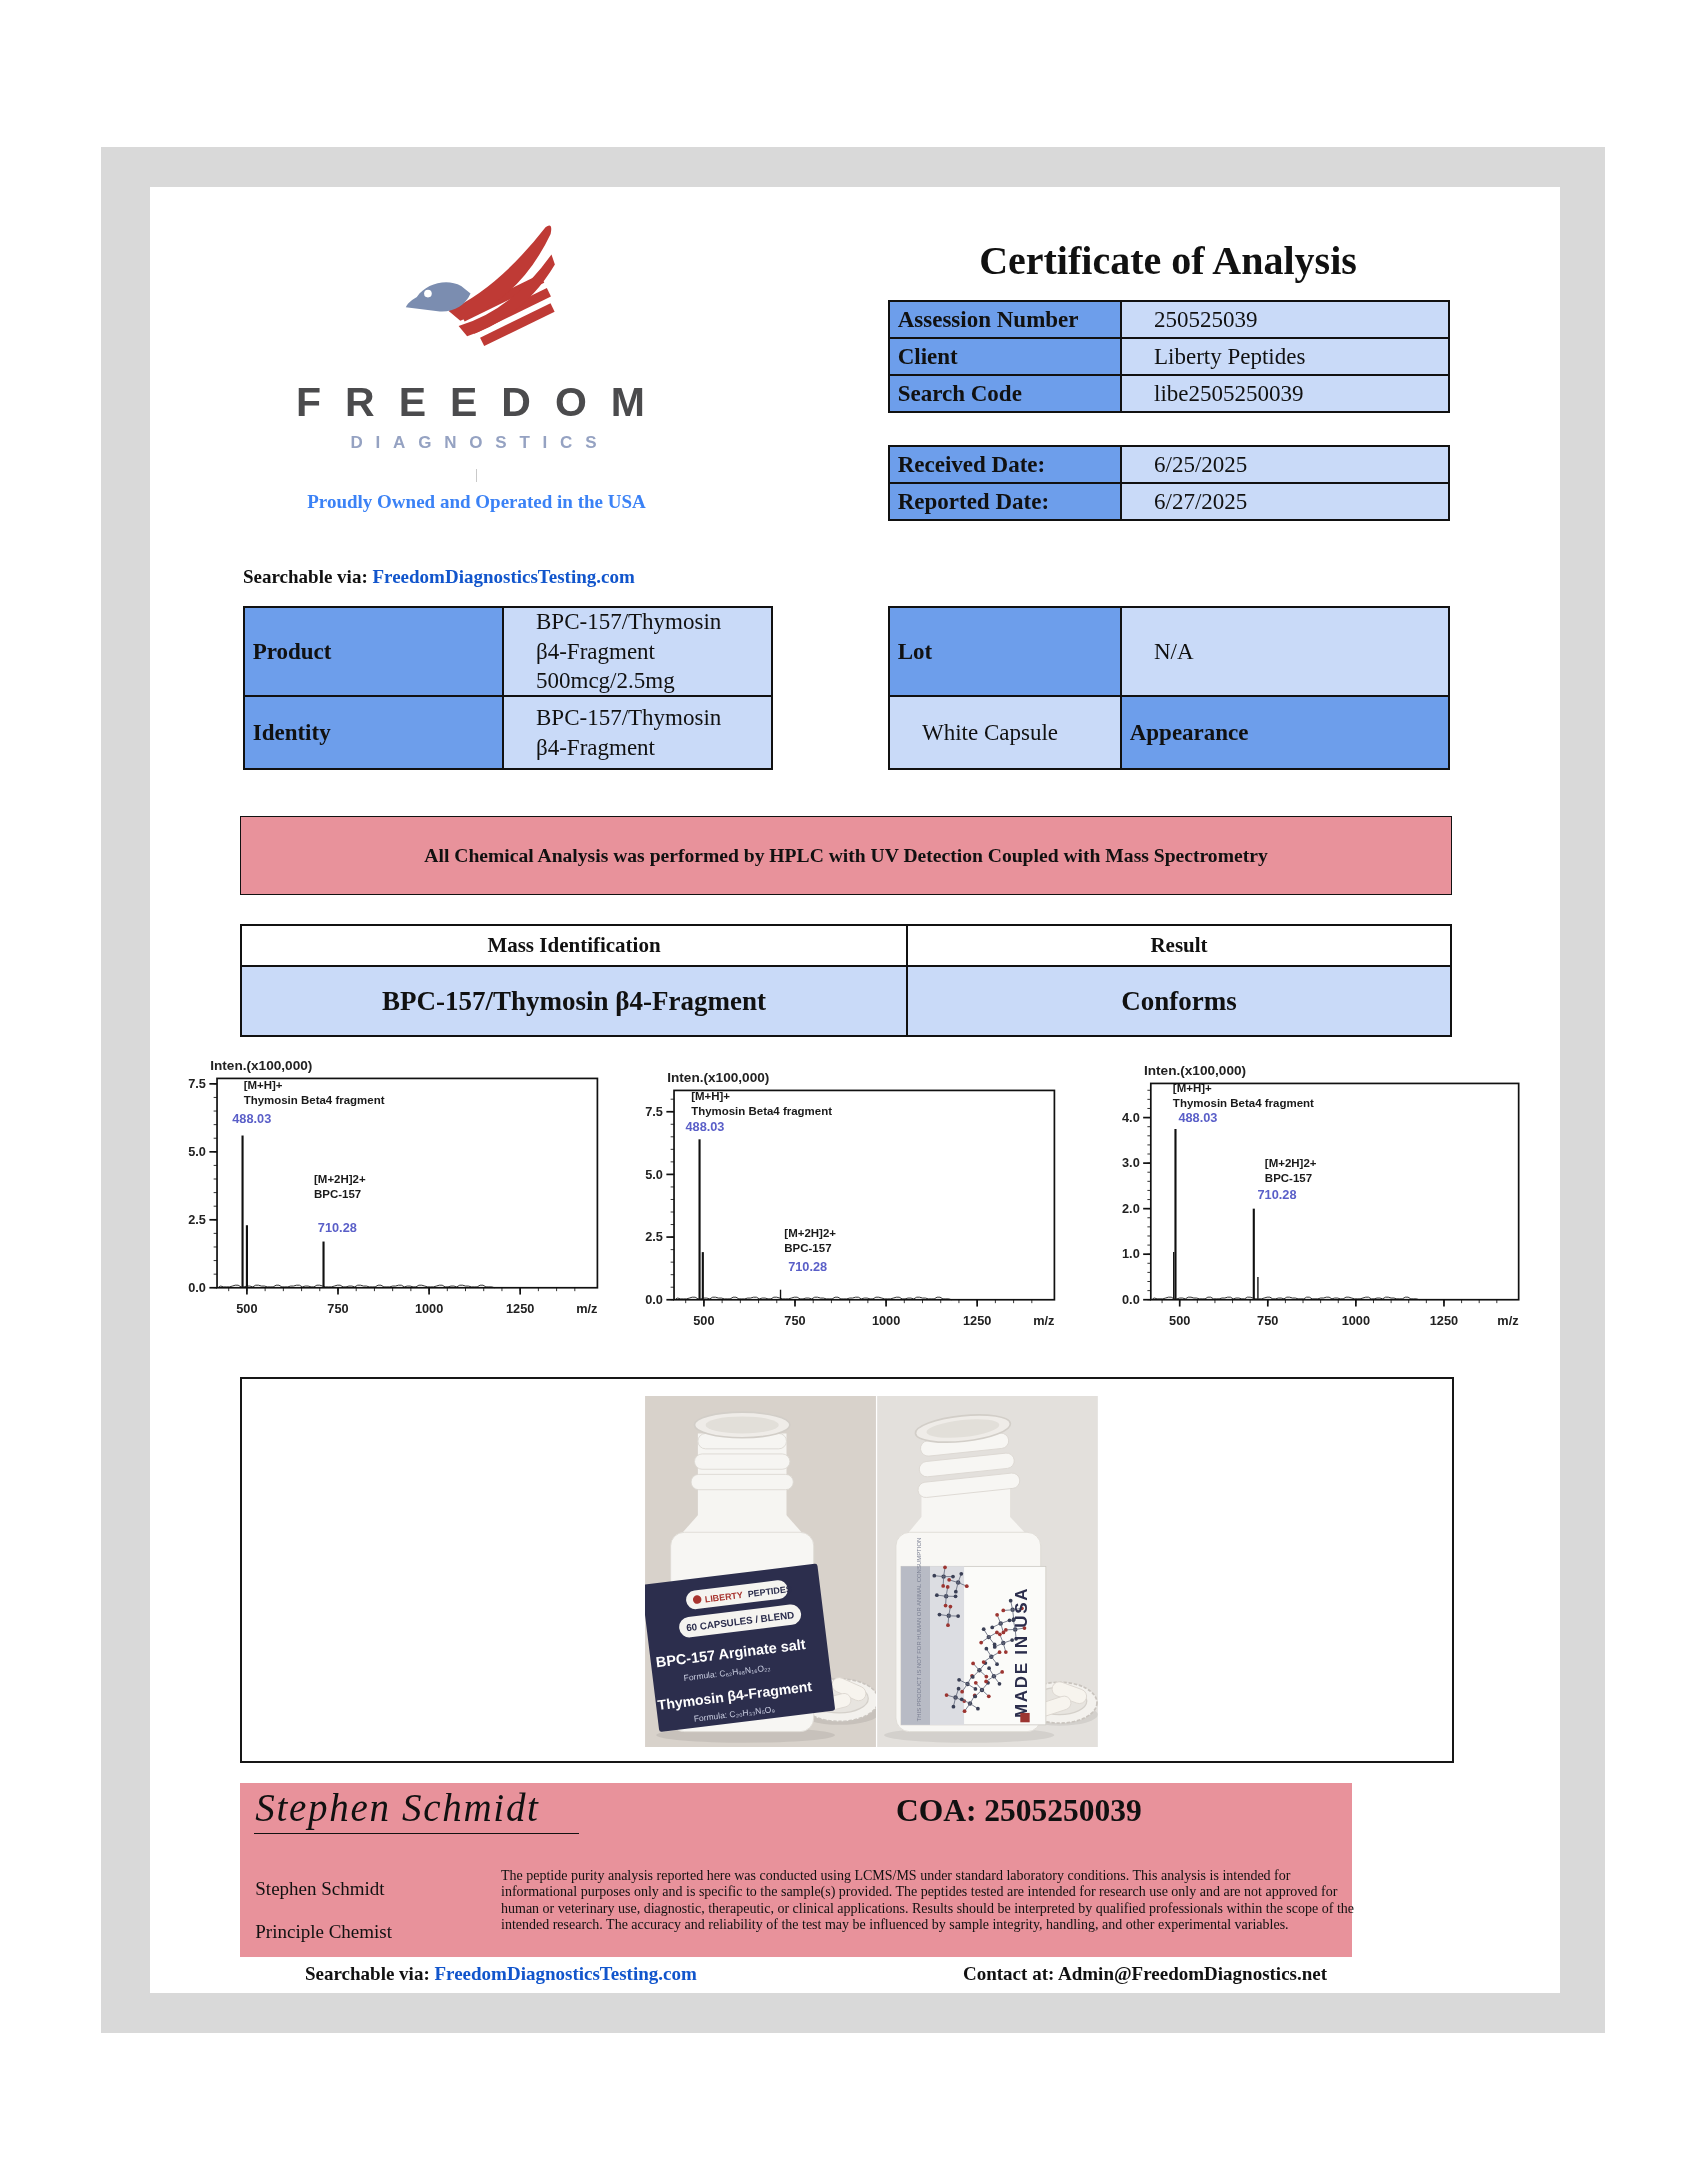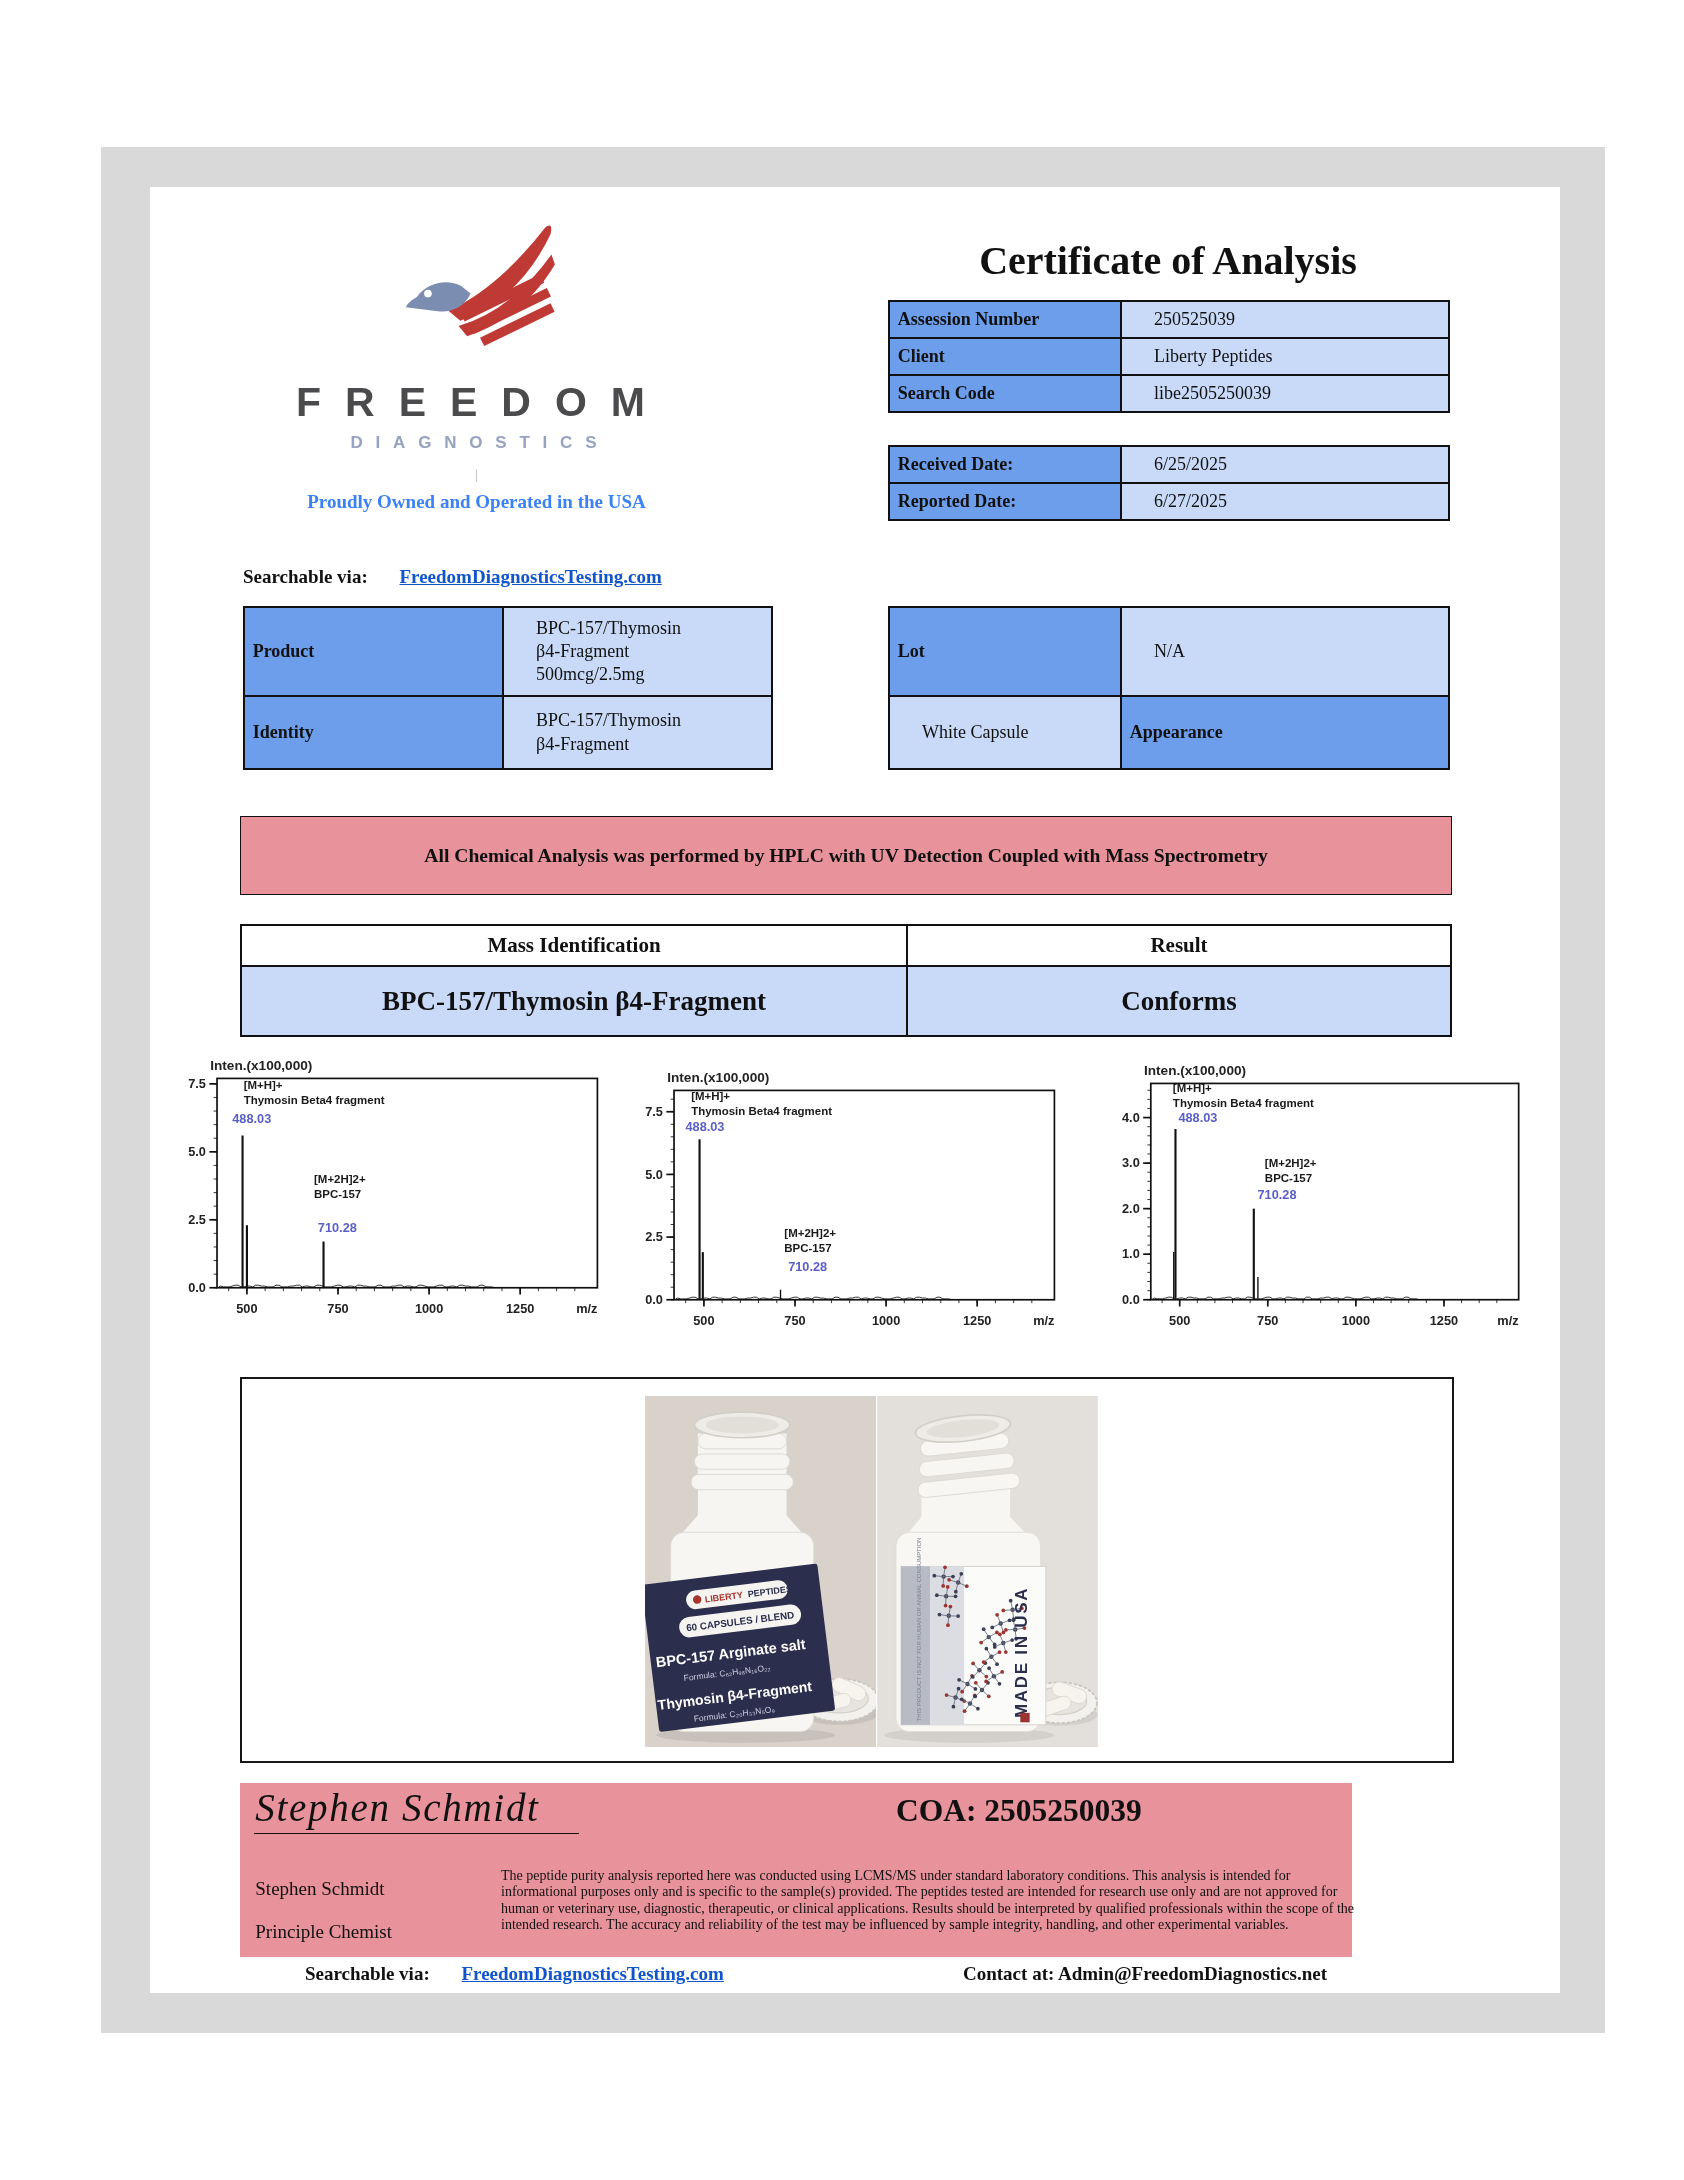--- a/index.html
+++ b/index.html
@@ -12,27 +12,27 @@
   
   #logo-block{left:251px;top:215px;width:451px;text-align:center;}
   #eagle-svg{display:block;margin:0 auto;width:213px;height:164px;}
   #brand{font-family:"Liberation Sans",sans-serif;font-weight:bold;font-size:41px;
          letter-spacing:24px;color:#4b4b4d;margin-left:12px;}
   #brand-sub{font-family:"Liberation Sans",sans-serif;font-weight:bold;font-size:17px;
          letter-spacing:12.8px;color:#95a2c2;margin-top:6.8px;margin-left:6.8px;}
   #logo-divider{color:#b9b9b9;font-size:15.3px;margin-top:12px;}
   #tagline{font-weight:bold;font-size:19px;margin-top:8.5px;color:#3b82f6;}
   #searchable-line{left:243px;top:566px;font-size:19px;font-weight:bold;}
-  .link{color:#1155cc;text-decoration:underline;margin-left:27px;}
+  .link{color:#1155cc;}
   #doc-title{left:888px;top:237px;width:560px;text-align:center;font-size:40px;font-weight:bold;}
 
   
   .tbl{display:grid;border:1.7px solid #111;background:#fff;}
   .cell{border:0.9px solid #111;display:flex;align-items:center;padding:1.7px 7.7px;
-        font-size:18px;line-height:1.28;white-space:pre-line;}
+        font-size:23px;line-height:1.28;white-space:pre-line;}
   .lbl{background:#6d9eeb;font-weight:bold;}
   .val{background:#c9daf8;padding-left:32px;}
 
   #info-table{left:888px;top:300px;width:560px;grid-template-columns:232px 1fr;
               grid-template-rows:37px 37px 37px;}
   #date-table{left:888px;top:445px;width:560px;grid-template-columns:232px 1fr;
               grid-template-rows:37px 37px;}
   #product-table{left:243px;top:606px;width:528px;grid-template-columns:259px 1fr;
               grid-template-rows:89px 73px;}
   #spec-table{left:888px;top:606px;width:560px;grid-template-columns:232px 1fr;

